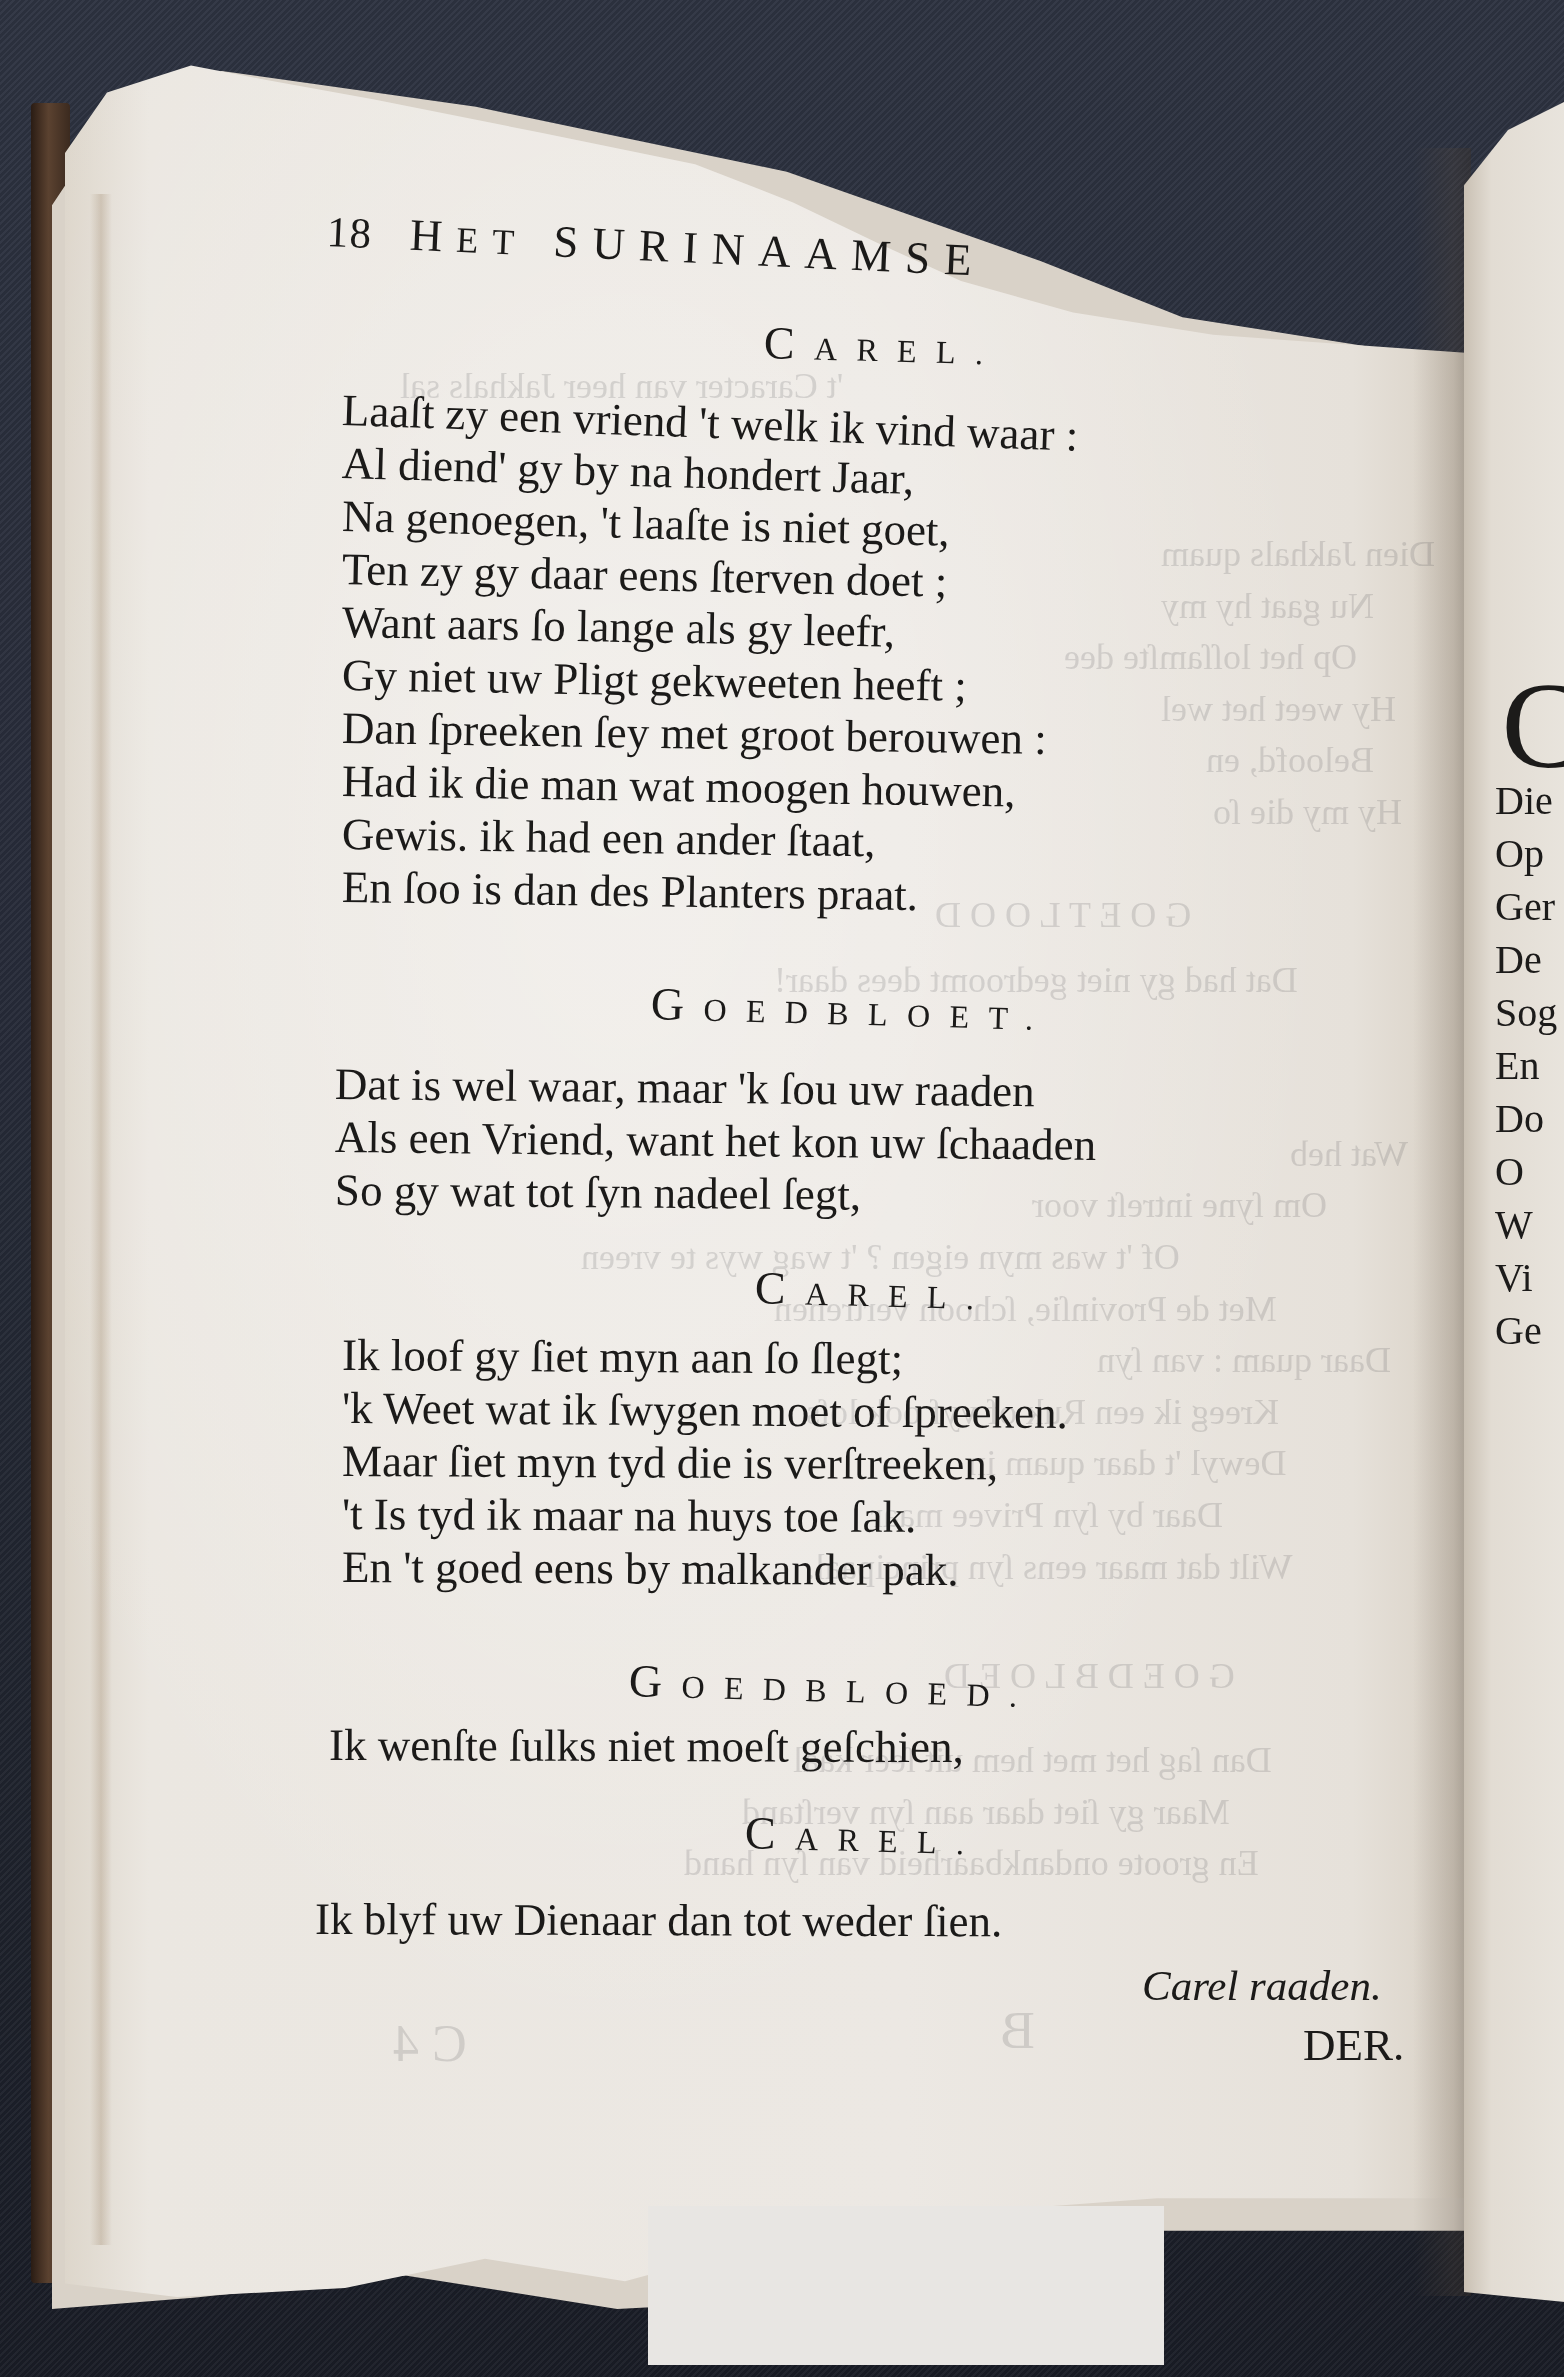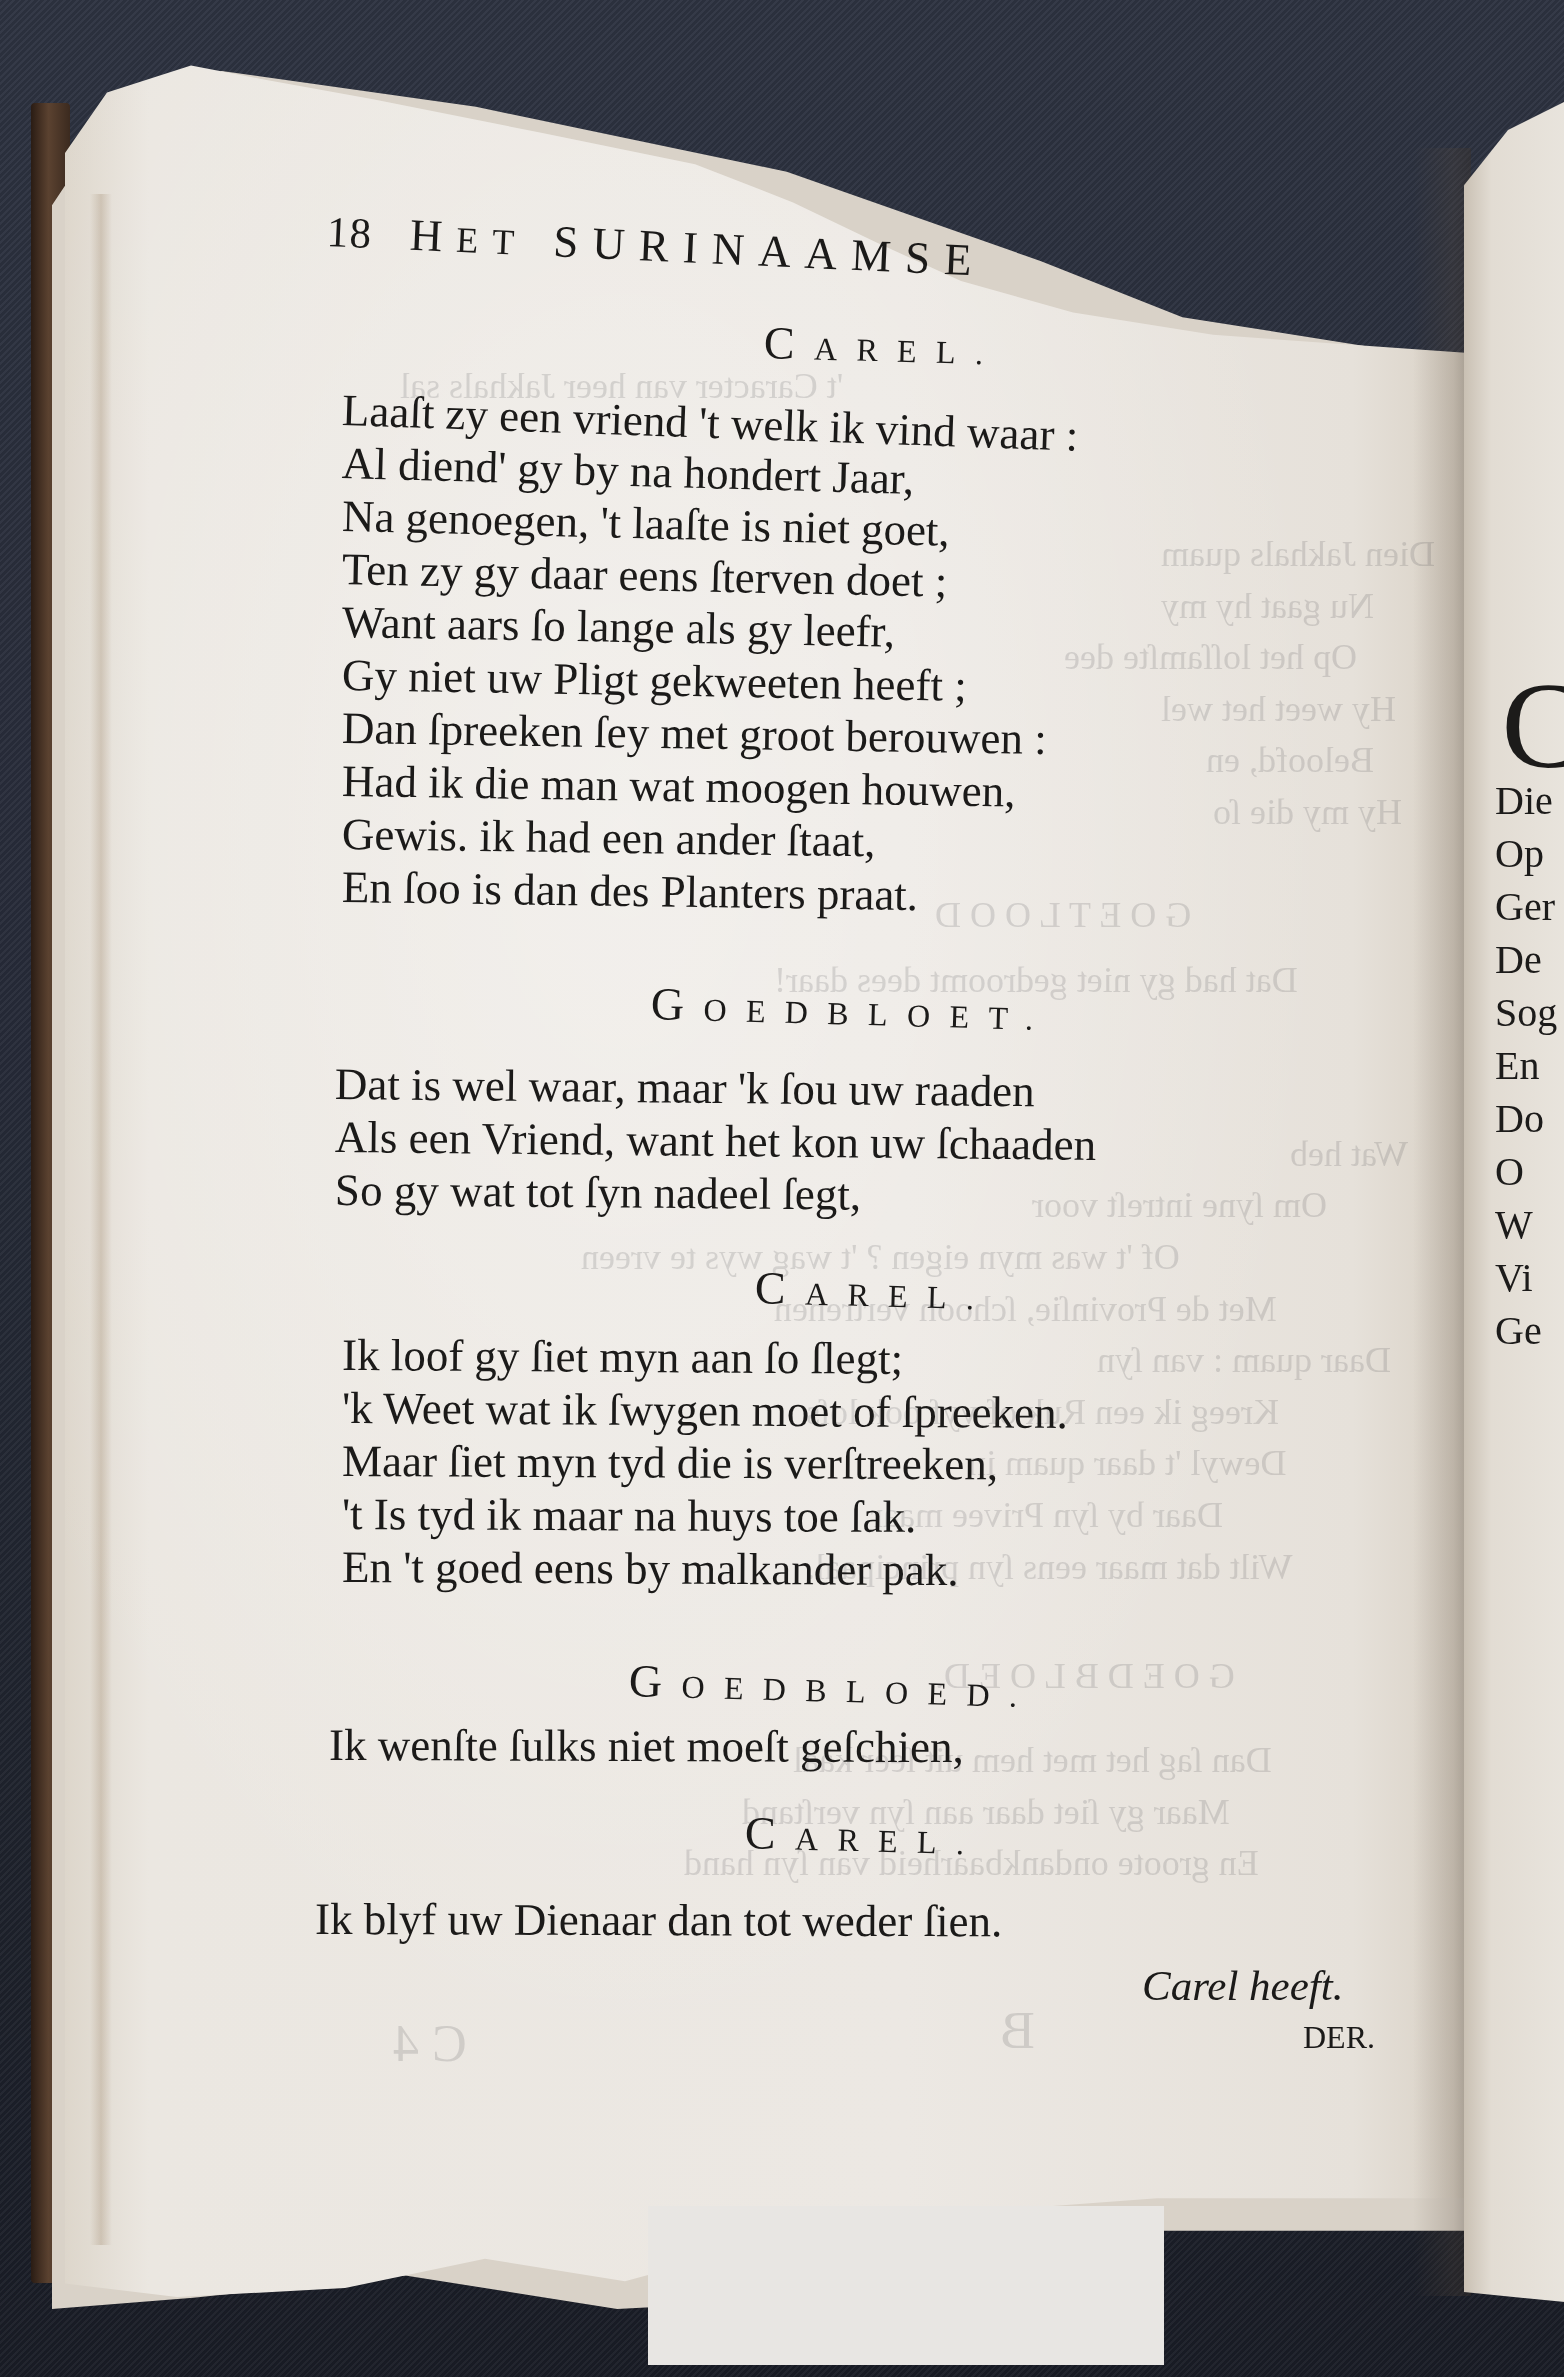--- a/index.html
+++ b/index.html
@@ -155,21 +155,21 @@
       transform-origin: left center;
     }
     .stage-direction {
       position: absolute;
       font-style: italic;
       font-size: 43px;
       white-space: nowrap;
     }
     .catchword {
       position: absolute;
-      font-size: 32px;
+      font-size: 45px;
       white-space: nowrap;
     }
 
     
     .redaction {
       position: absolute;
       left: 648px;
       top: 2206px;
       width: 516px;
       height: 159px;
@@ -266,18 +266,18 @@
   <div class="speaker" style="left:629px; top:1654px;"><span>G</span><span class="sc">OEDBLOED.</span></div>
   <div class="verse" style="left:329px; top:1719px;">
     <span class="line" style="transform:rotate(0.2deg);">Ik wenſte ſulks niet moeſt geſchien,</span>
   </div>
 
   <div class="speaker" style="left:745px; top:1806px;"><span>C</span><span class="sc">AREL.</span></div>
   <div class="verse" style="left:315px; top:1893px;">
     <span class="line" style="transform:rotate(0.2deg);">Ik blyf uw Dienaar dan tot weder ſien.</span>
   </div>
 
-  <div class="stage-direction" style="left:1142px; top:1961px;">Carel heeft.</div>
+  <div class="stage-direction" style="left:1142px; top:1961px;">Carel raaden.</div>
   <div class="catchword" style="left:1303px; top:2019px;">DER.</div>
 </div>
 
 <div class="redaction"></div>
 
 
 </body></html>

